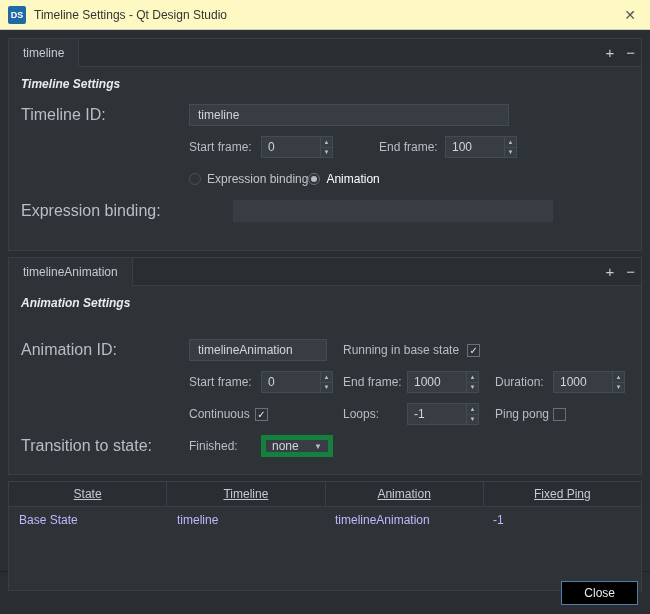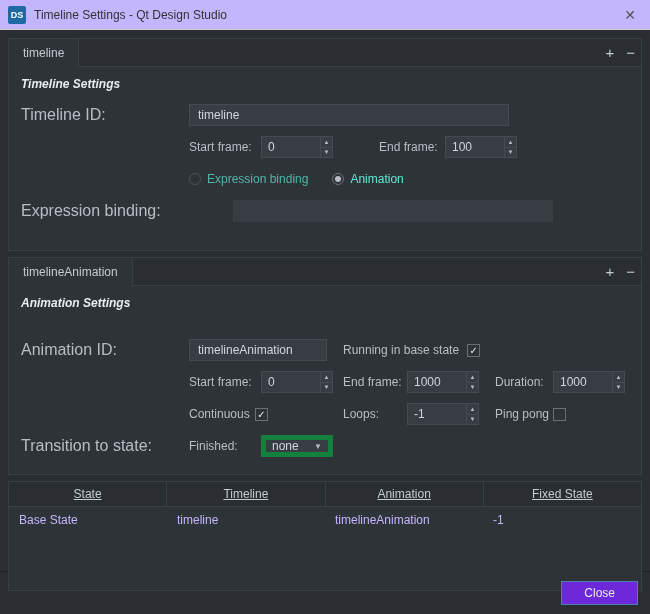--- a/index.html
+++ b/index.html
@@ -1,19 +1,19 @@
 <!DOCTYPE html>
 <html><head>
 <meta charset="utf-8">
 <style>
   * { box-sizing: border-box; margin: 0; padding: 0; font-family: "Segoe UI", Arial, sans-serif; }
   body { width: 650px; height: 614px; background: #2a2e33; color: #b8bec4; font-size: 12px; overflow: hidden; }
 
   
-  .titlebar { height: 30px; background: #c4b5fd; display: flex; align-items: center; padding: 0 8px; border-bottom: 1px solid #ccc; }
+  .titlebar { height: 30px; background: #fef9c3; display: flex; align-items: center; padding: 0 8px; border-bottom: 1px solid #ccc; }
   .appicon { width: 18px; height: 18px; background: #1f6aa5; color: #fff; font-size: 9px; font-weight: bold; display: flex; align-items: center; justify-content: center; border-radius: 2px; margin-right: 8px; }
   .titlebar-text { color: #333; font-size: 12px; flex: 1; }
   .titlebar-close { color: #555; font-size: 14px; padding: 0 6px; cursor: pointer; }
 
   .dialog-body { padding: 8px 8px 6px 8px; background: #2a2e33; height: 541px; display:flex; flex-direction:column; }
 
   
   .panel { border: 1px solid #3a3f45; background: #2e3338; margin-bottom: 6px; }
   .panel-tabs { display: flex; align-items: center; background: #2a2e33; height: 28px; border-bottom: 1px solid #3a3f45; }
   .tab { background: #2e3338; color: #c5cbd1; padding: 5px 14px; height: 28px; display: flex; align-items: center; border-right: 1px solid #3a3f45; }
@@ -32,41 +32,41 @@
   .text-wide { width: 320px; }
   .spin-wrap { display: flex; align-items: center; }
   .spin { background: #383d44; border: 1px solid #454b52; color: #d0d6db; height: 22px; width: 60px; padding: 0 6px; font-size: 12px; }
   .spinbtns { display: flex; flex-direction: column; border: 1px solid #454b52; border-left: none; height: 22px; width: 12px; }
   .spinbtns div { flex:1; display:flex; align-items:center; justify-content:center; background:#383d44; color:#b8bec4; font-size:6px; line-height:1; cursor:pointer; }
   .spinbtns div:first-child { border-bottom:1px solid #454b52; }
 
   .radio { width: 12px; height: 12px; border-radius: 50%; border: 1px solid #6a7078; display: inline-block; margin-right: 6px; position:relative; }
   .radio.checked::after { content:""; position:absolute; inset:2px; border-radius:50%; background:#b8bec4; }
   .radio.disabled { opacity:0.5; }
-  .radio-lbl { color: #5eead4; font-size:12px; margin-right: 24px; }
+  .radio-lbl { color: #ffffff; font-size:12px; }
   .radio-lbl.dis { opacity:0.7; }
 
   .check { width: 13px; height: 13px; border: 1px solid #6a7078; display:inline-flex; align-items:center; justify-content:center; background:#2e3338; color:#e8ecef; font-size:10px; }
 
   .expr-field { background: #383d44; height: 22px; width: 320px; border:1px solid #3a3f45; }
 
   .select { background:#383d44; border:5px solid #15803d; color:#d0d6db; height:22px; width:72px; padding:0 6px; display:flex; align-items:center; justify-content:space-between; font-size:12px; }
   .select .caret { font-size:8px; color:#b8bec4; }
 
   
   .tbl { border: 1px solid #3a3f45; background:#2e3338; flex:1; display:flex; flex-direction:column; min-height:110px; }
   .tbl-head { display:flex; background:#2a2e33; border-bottom:1px solid #3a3f45; }
   .tbl-head div { flex:1; text-align:center; padding:5px 6px; color:#c5cbd1; border-right:1px solid #3a3f45; font-size:12px;text-decoration:underline; }
   .tbl-head div:last-child { border-right:none; }
   .tbl-row { display:flex; }
   .tbl-row div { flex:1; padding:6px 10px; color:#c4b5fd; font-size:12px; }
 
   
   .footer { height: 43px; display:flex; justify-content:flex-end; align-items:center; padding: 0 12px; background:#2a2e33; border-top:1px solid #1e2125; }
-  .close-btn { background:#6d28d9; border:1px solid #4f7fb0; color:#e8ecef; padding:4px 22px; font-size:12px; cursor:pointer;margin-left:12px; }
+  .close-btn { background:#000000; border:1px solid #4f7fb0; color:#e8ecef; padding:4px 22px; font-size:12px; cursor:pointer;margin-left:12px; }
 
   .gap { display:inline-block; }
 </style>
 </head>
 <body>
 
 <div class="titlebar">
   <div class="appicon">DS</div>
   <div class="titlebar-text">Timeline Settings - Qt Design Studio</div>
   <div class="titlebar-close">✕</div>
@@ -203,21 +203,21 @@
         </div>
       </div>
     </div>
   </div>
 
   <div class="tbl">
     <div class="tbl-head">
       <div>State</div>
       <div>Timeline</div>
       <div>Animation</div>
-      <div>Fixed State</div>
+      <div>Fixed Ping</div>
     </div>
     <div class="tbl-row">
       <div>Base State</div>
       <div>timeline</div>
       <div>timelineAnimation</div>
       <div>-1</div>
     </div>
   </div>
 
 </div>

